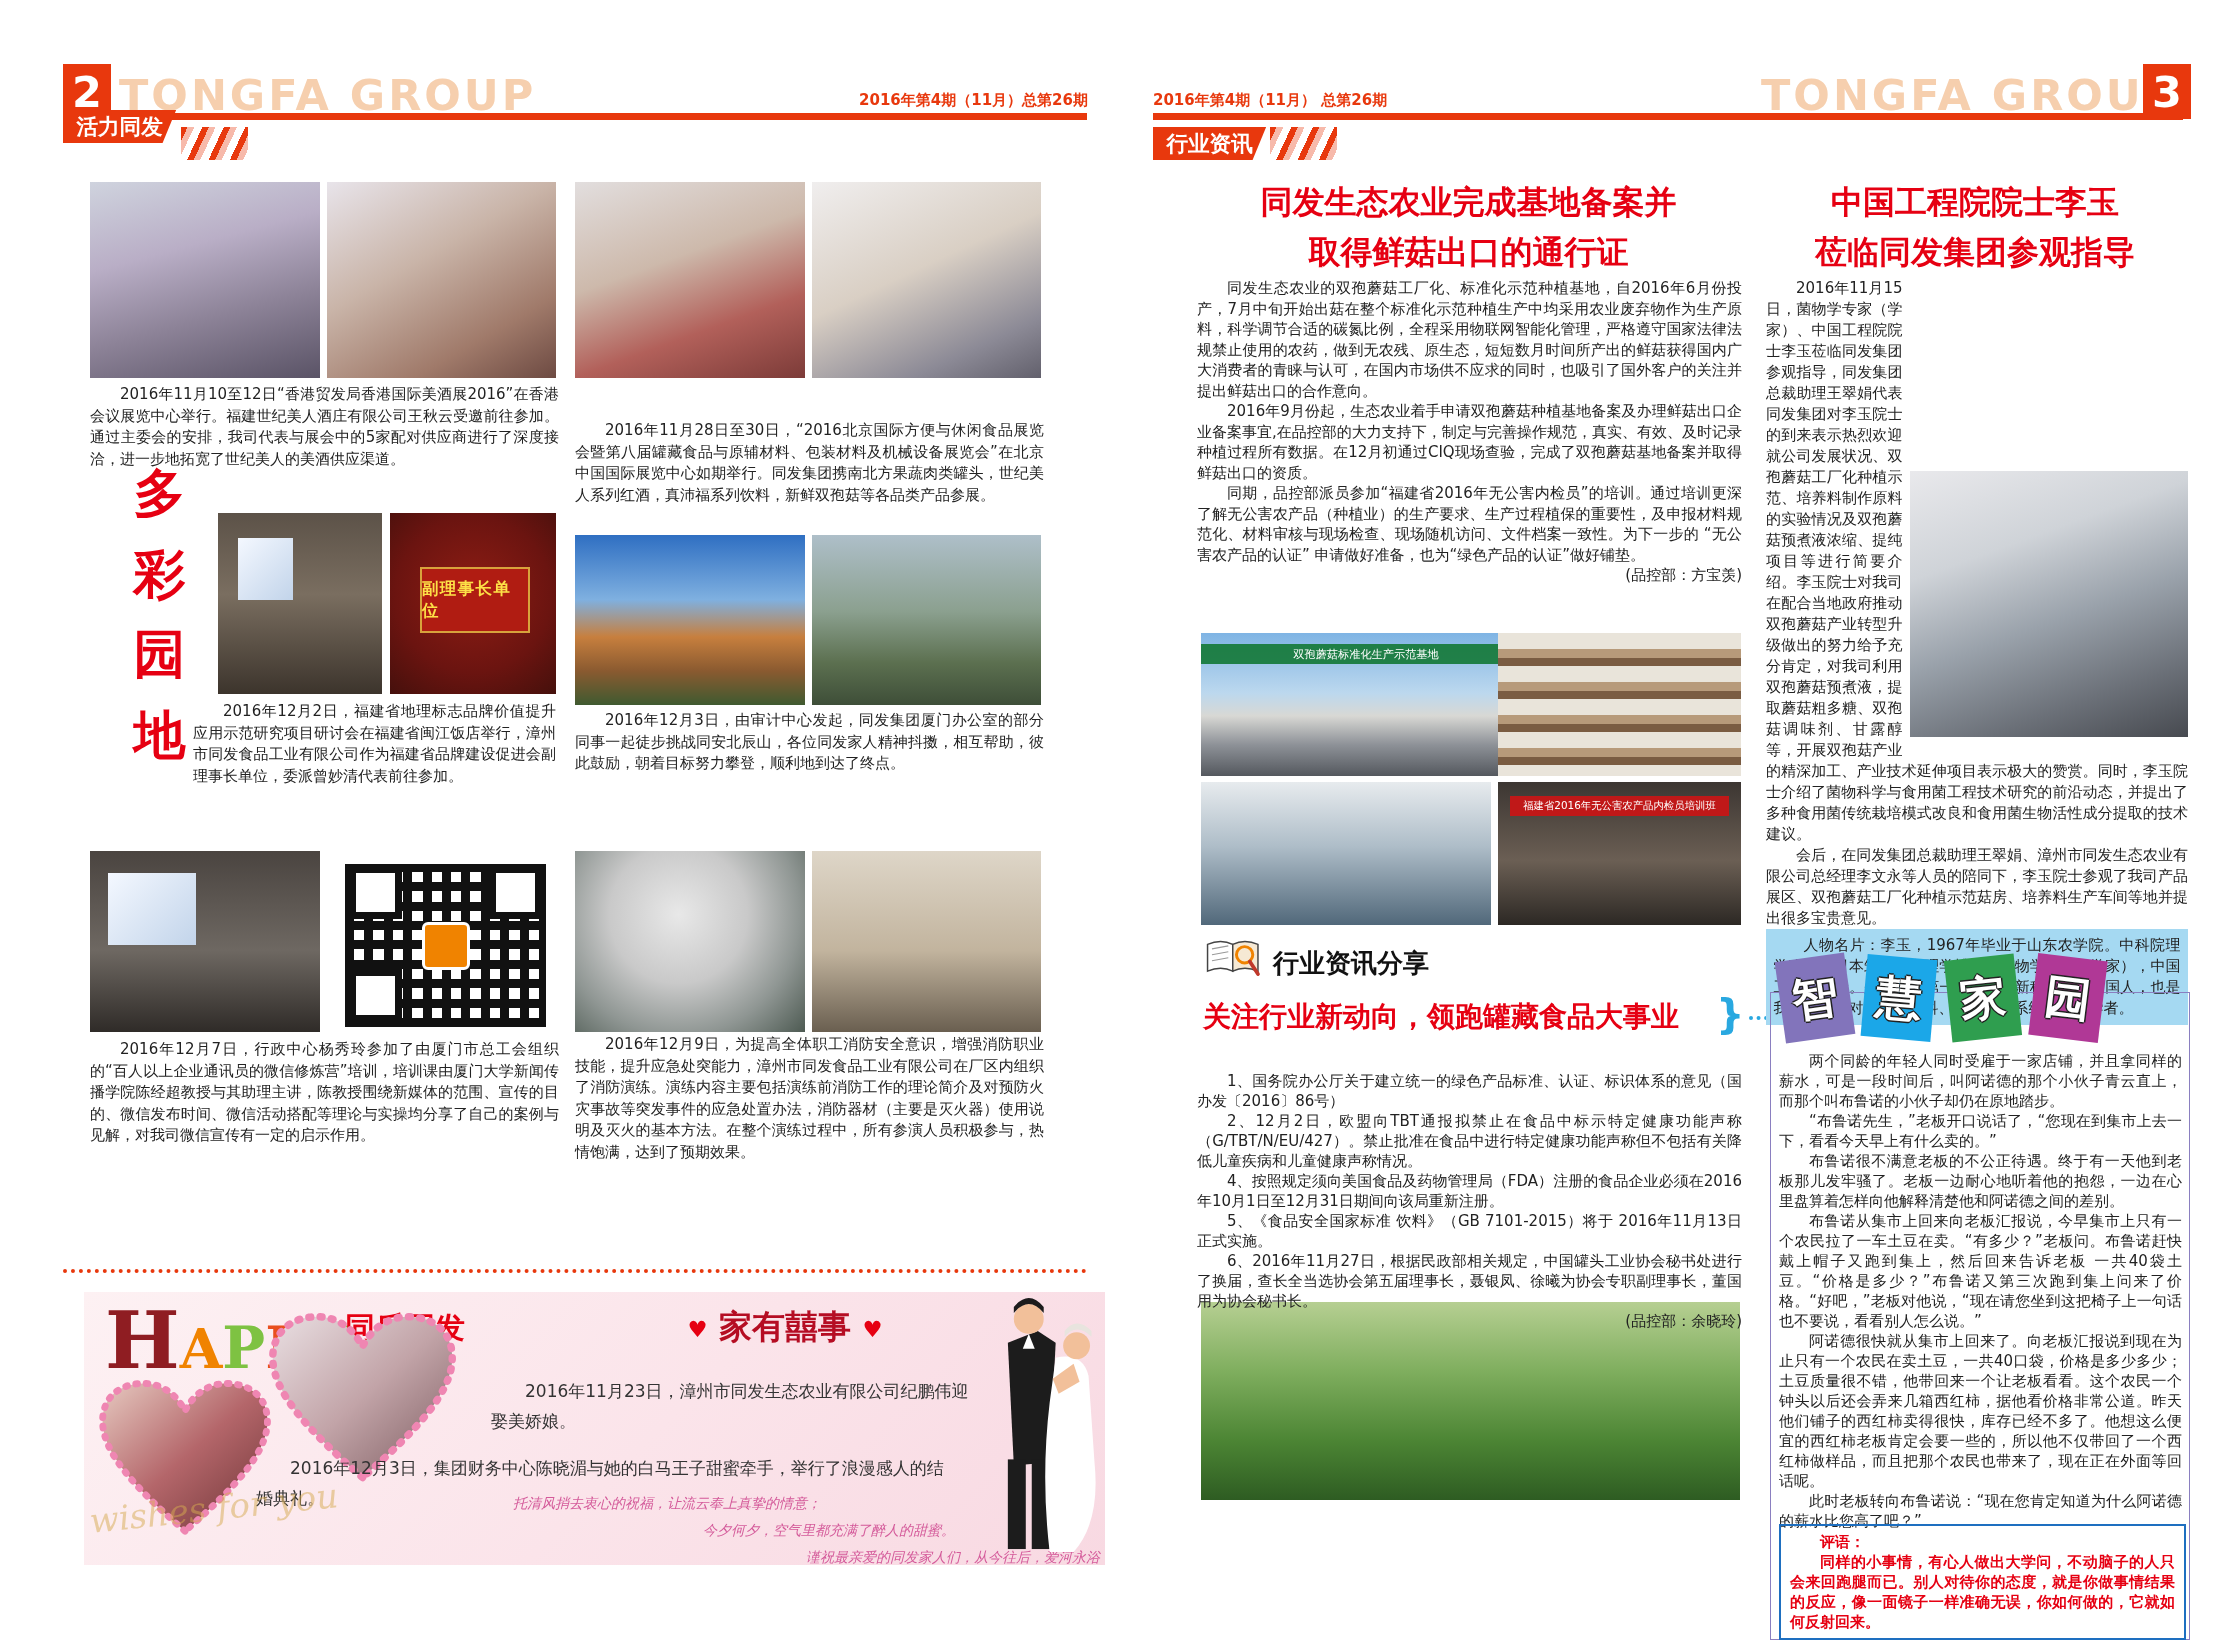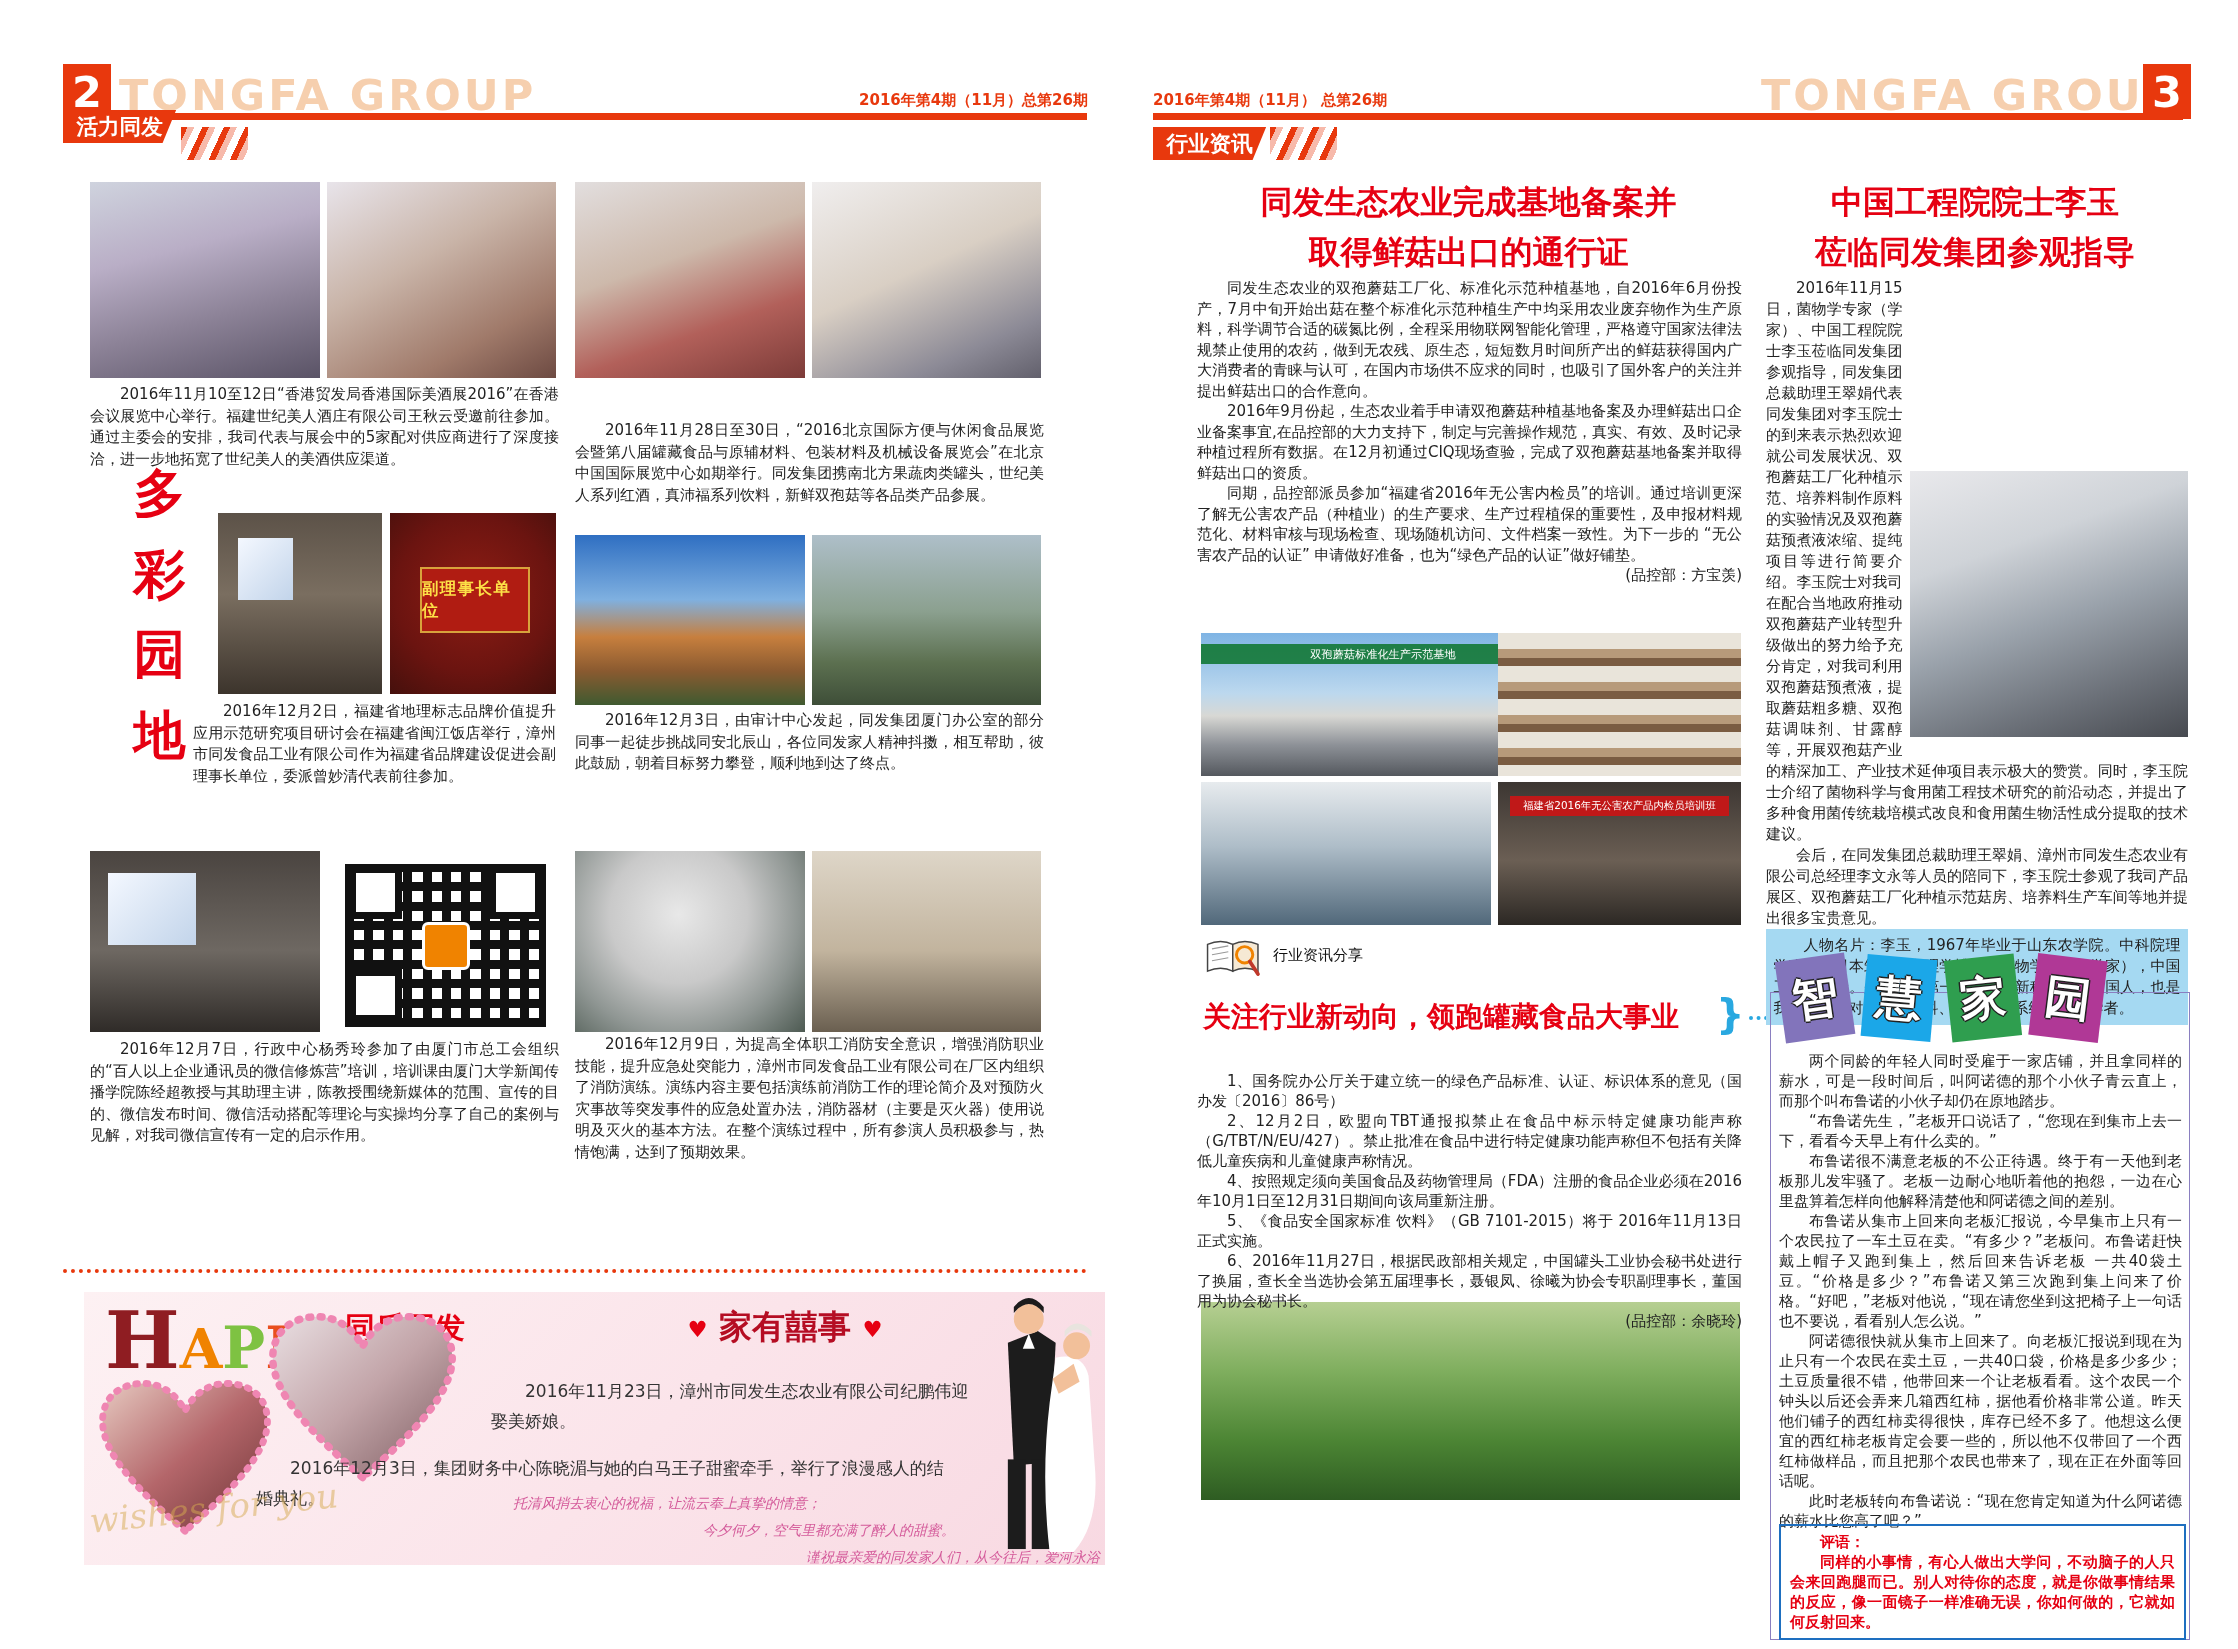--- a/index.html
+++ b/index.html
@@ -64,21 +64,21 @@
        font-size:33px;font-weight:bold;}
   .wed-title .hrt{color:#e60012;font-size:22.4px;vertical-align:middle;}
   .wed-p{position:absolute;font-size:17px;line-height:30px;color:#333;text-align:left;}
   .wed-p .ind{text-indent:2em;display:block;}
   .bless{position:absolute;color:#d45a9a;font-size:14px;font-style:italic;white-space:nowrap;}
   .wmark{position:absolute;font-family:"DejaVu Serif",serif;font-style:italic;font-size:34px;
          color:rgba(214,170,80,.5);transform:rotate(-6deg);}
   
   .btitle{position:absolute;text-align:center;color:#e60012;font-weight:bold;font-size:32px;white-space:nowrap;}
   .byline{text-align:right;text-indent:0 !important;}
-  .sharelabel{position:absolute;font-size:15px;font-weight:normal;color:#111;}
+  .sharelabel{position:absolute;font-size:26px;font-weight:bold;color:#111;}
   .sharetitle{position:absolute;color:#e60012;font-size:28px;font-weight:bold;white-space:nowrap;}
   .bluebrace{position:absolute;color:#29a8e0;font-size:40px;font-weight:bold;}
   .bdots-v{position:absolute;border-left:4.5px dotted #29a8e0;}
   .bdots-h{position:absolute;border-top:4.5px dotted #29a8e0;}
   .profile{background:#a5d9f2;padding:6px 7.5px;margin-top:4.5px;clear:both;}
   .floatph{float:right;width:278px;height:266px;margin:193px 0 6px 7.5px;
      background:linear-gradient(160deg,#e9e9ec 0%,#cfd3d8 30%,#9aa2ab 55%,#6b7078 80%,#474a50 100%);}
   .tile{display:inline-block;width:70px;height:82px;margin-right:10.4px;text-align:center;
         font-size:46px;font-weight:bold;line-height:82px;color:#fff;
         text-shadow:1.5px 0 #222,-1.5px 0 #222,0 1.5px #222,0 -1.5px #222;}
@@ -223,21 +223,21 @@
 
   <div class="btitle" style="left:1194px;top:181px;width:549px;">同发生态农业完成基地备案并</div>
   <div class="btitle" style="left:1194px;top:231px;width:549px;">取得鲜菇出口的通行证</div>
   <div class="art" style="left:1197px;top:278px;width:545px;line-height:20.5px;">
     <p>同发生态农业的双孢蘑菇工厂化、标准化示范种植基地，自2016年6月份投产，7月中旬开始出菇在整个标准化示范种植生产中均采用农业废弃物作为生产原料，科学调节合适的碳氮比例，全程采用物联网智能化管理，严格遵守国家法律法规禁止使用的农药，做到无农残、原生态，短短数月时间所产出的鲜菇获得国内广大消费者的青睐与认可，在国内市场供不应求的同时，也吸引了国外客户的关注并提出鲜菇出口的合作意向。</p>
     <p>2016年9月份起，生态农业着手申请双孢蘑菇种植基地备案及办理鲜菇出口企业备案事宜,在品控部的大力支持下，制定与完善操作规范，真实、有效、及时记录种植过程所有数据。在12月初通过CIQ现场查验，完成了双孢蘑菇基地备案并取得鲜菇出口的资质。</p>
     <p>同期，品控部派员参加“福建省2016年无公害内检员”的培训。通过培训更深了解无公害农产品（种植业）的生产要求、生产过程植保的重要性，及申报材料规范化、材料审核与现场检查、现场随机访问、文件档案一致性。为下一步的 “无公害农产品的认证” 申请做好准备，也为“绿色产品的认证”做好铺垫。</p>
     <p class="byline">(品控部：方宝羡)</p>
   </div>
 
-  <div class="photo ph-base" style="left:1201px;top:633px;width:330px;height:143px;padding-left:34px;">
+  <div class="photo ph-base" style="left:1201px;top:633px;width:330px;height:143px;">
     <div class="ph-banner-green">双孢蘑菇标准化生产示范基地</div>
   </div>
   <div class="photo ph-racks" style="left:1498px;top:633px;width:243px;height:143px;"></div>
   <div class="photo ph-workers" style="left:1201px;top:782px;width:290px;height:143px;"></div>
   <div class="photo ph-confroom" style="left:1498px;top:782px;width:243px;height:143px;">
     <div class="ph-banner-red">福建省2016年无公害农产品内检员培训班</div>
   </div>
 
   <svg class="abs" style="left:1203px;top:937px;" width="61" height="43" viewBox="0 0 82 58">
     <path d="M6 10 Q24 2 40 10 L40 46 Q24 38 6 46 Z" fill="#ffffff" stroke="#444" stroke-width="2"></path>

